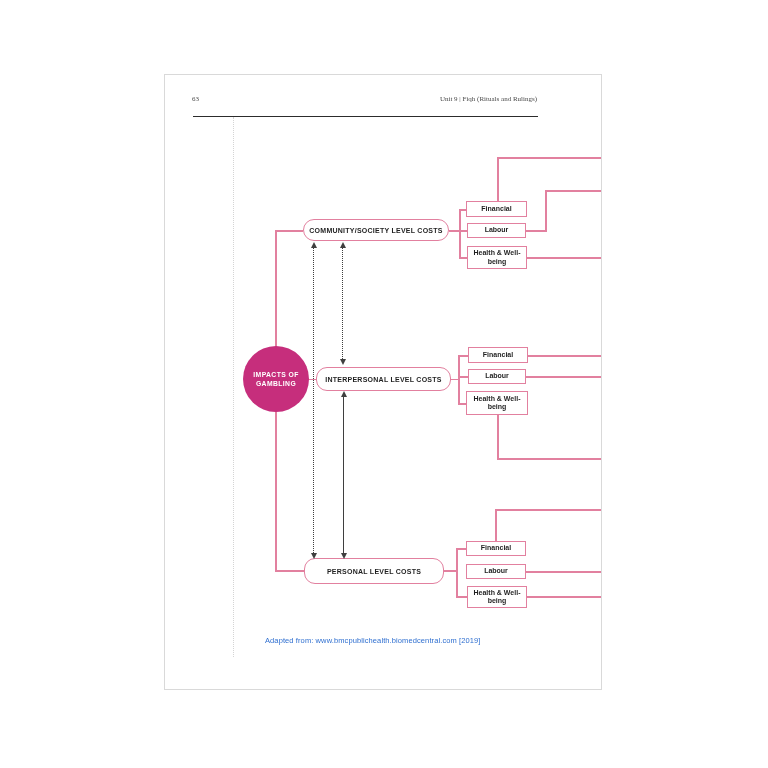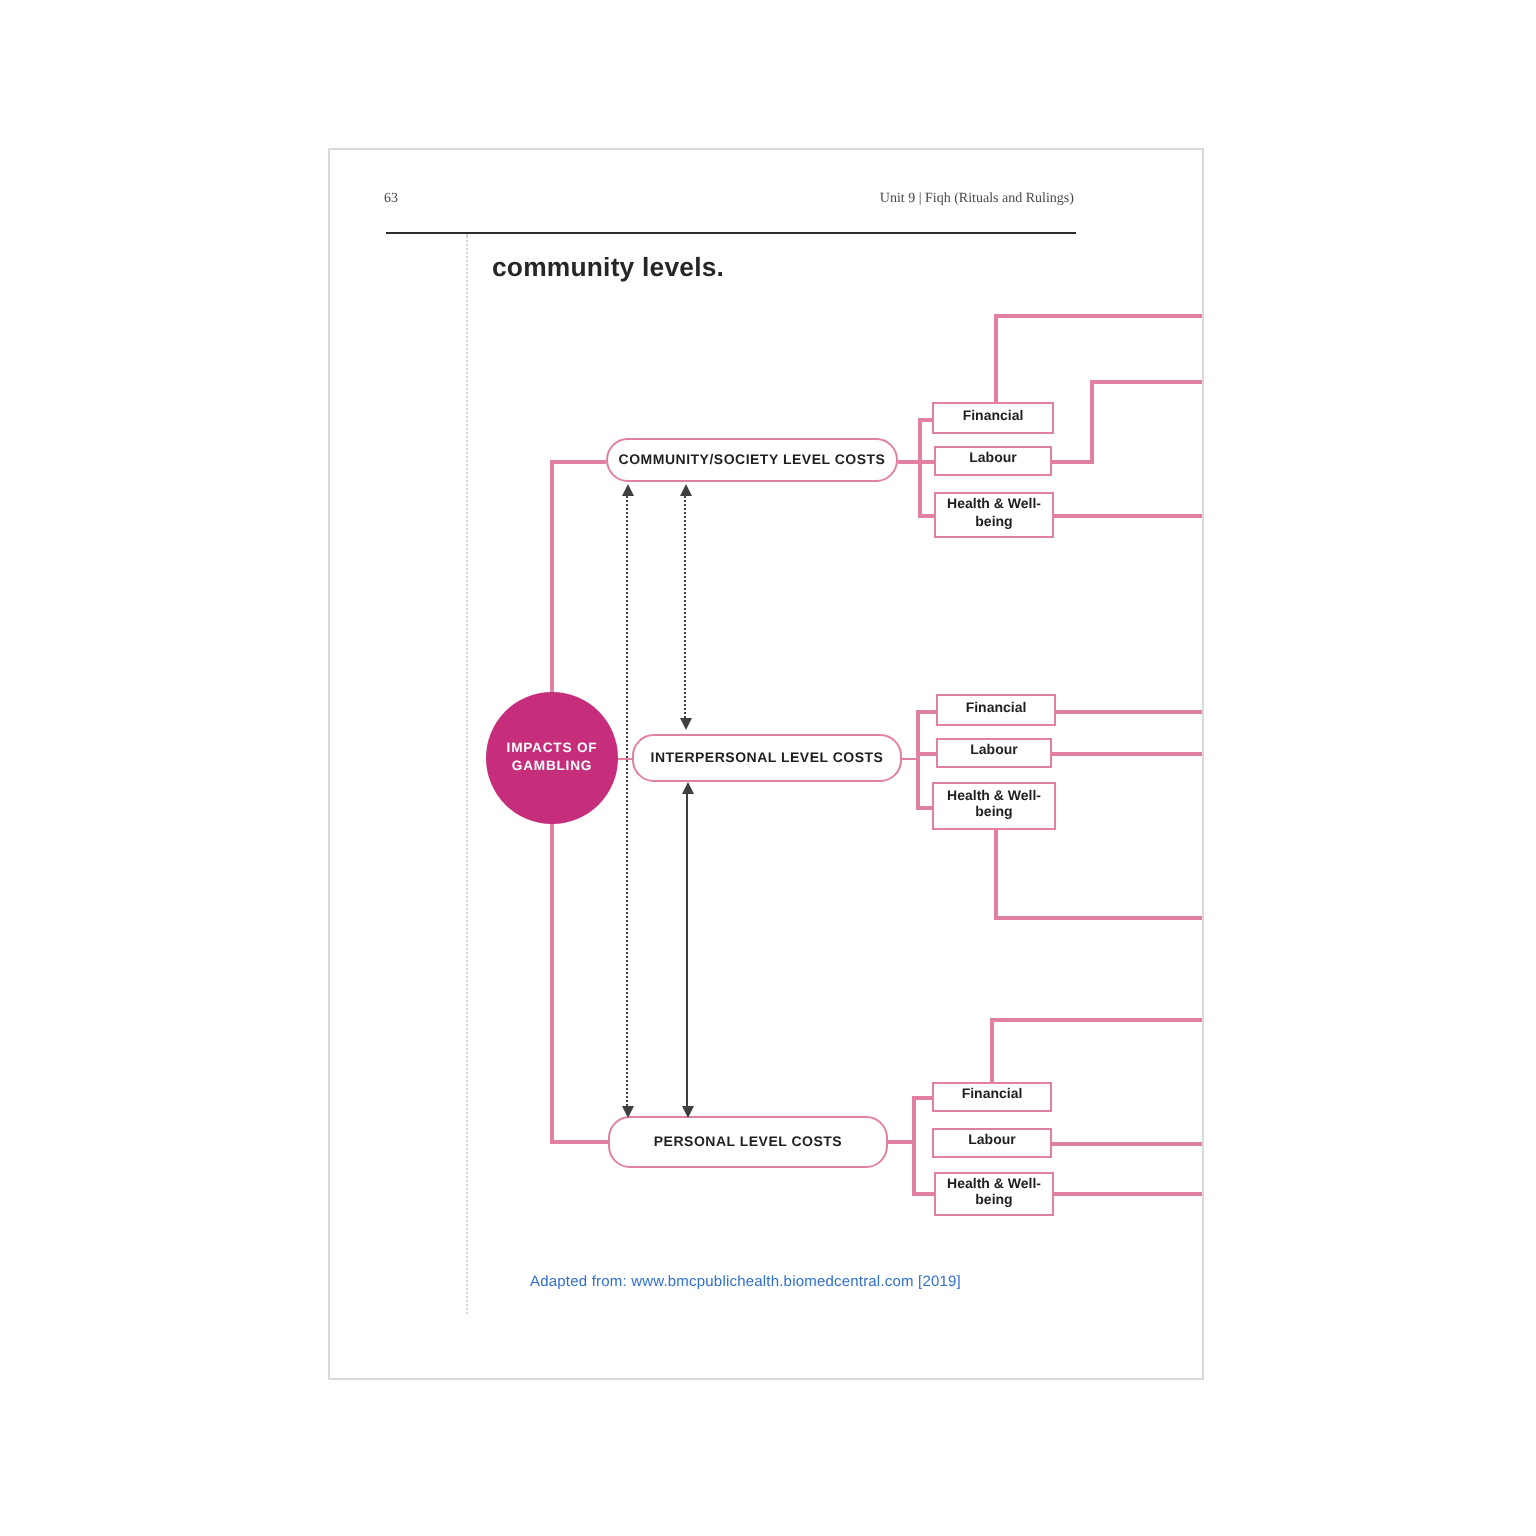--- a/index.html
+++ b/index.html
@@ -46,21 +46,20 @@
 
 <div class="canvas">
   <div class="page">
 
     <div class="page-num">63</div>
     <div class="header-right">Unit 9  |  Fiqh (Rituals and Rulings)</div>
     <div class="header-rule"></div>
     <div class="guide-line"></div>
 
     <div class="title">
-      <div>community levels.</div>
     </div>
 
     <div class="pl v" style="left:110px;top:155px;height:341px;"></div>
     <div class="pl h" style="left:110px;top:155px;width:28px;"></div>
     <div class="pl h" style="left:142px;top:303.5px;width:9px;"></div>
     <div class="pl h" style="left:110px;top:495px;width:29px;"></div>
 
     <div class="pl h" style="left:284px;top:155px;width:18px;"></div>
     <div class="pl v" style="left:294px;top:134px;height:49px;"></div>
     <div class="pl h" style="left:294px;top:134px;width:7px;"></div>

